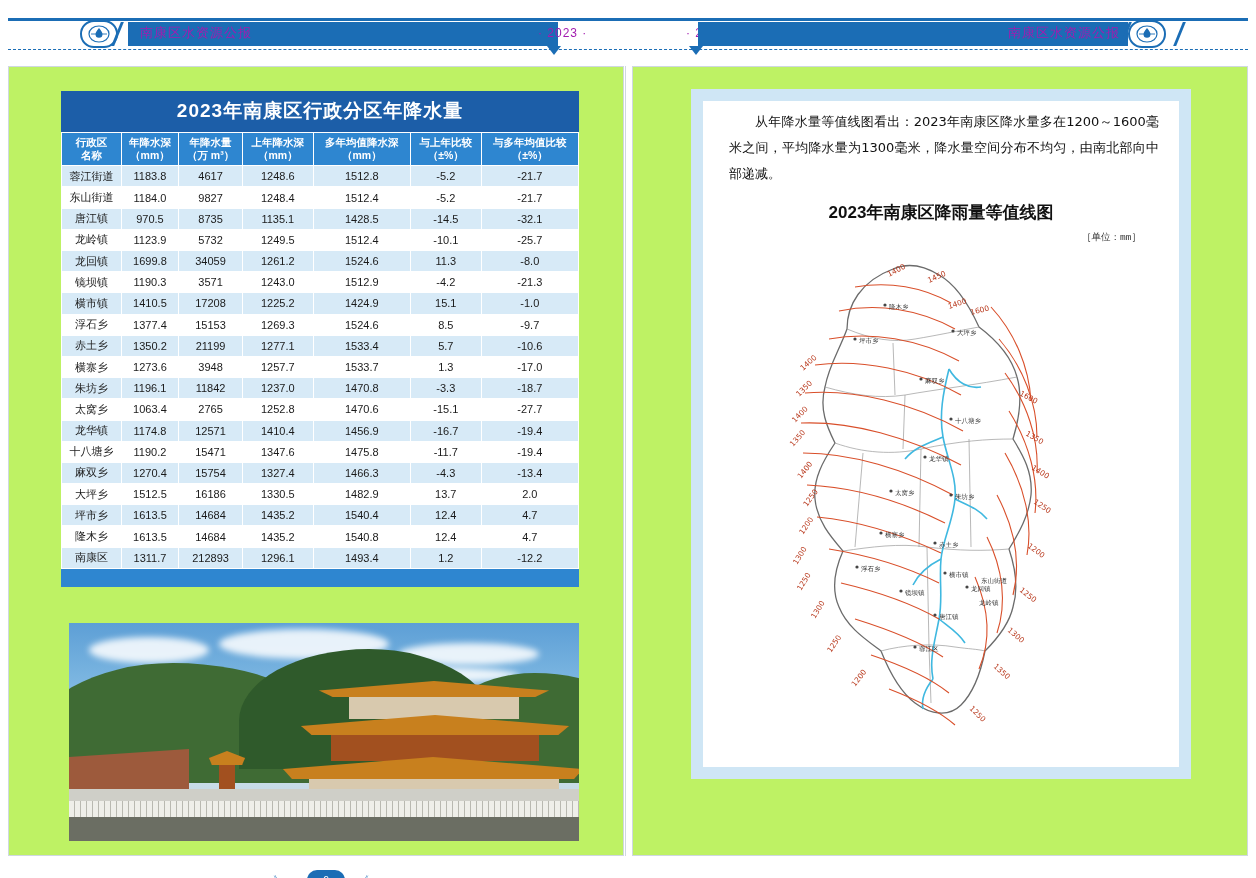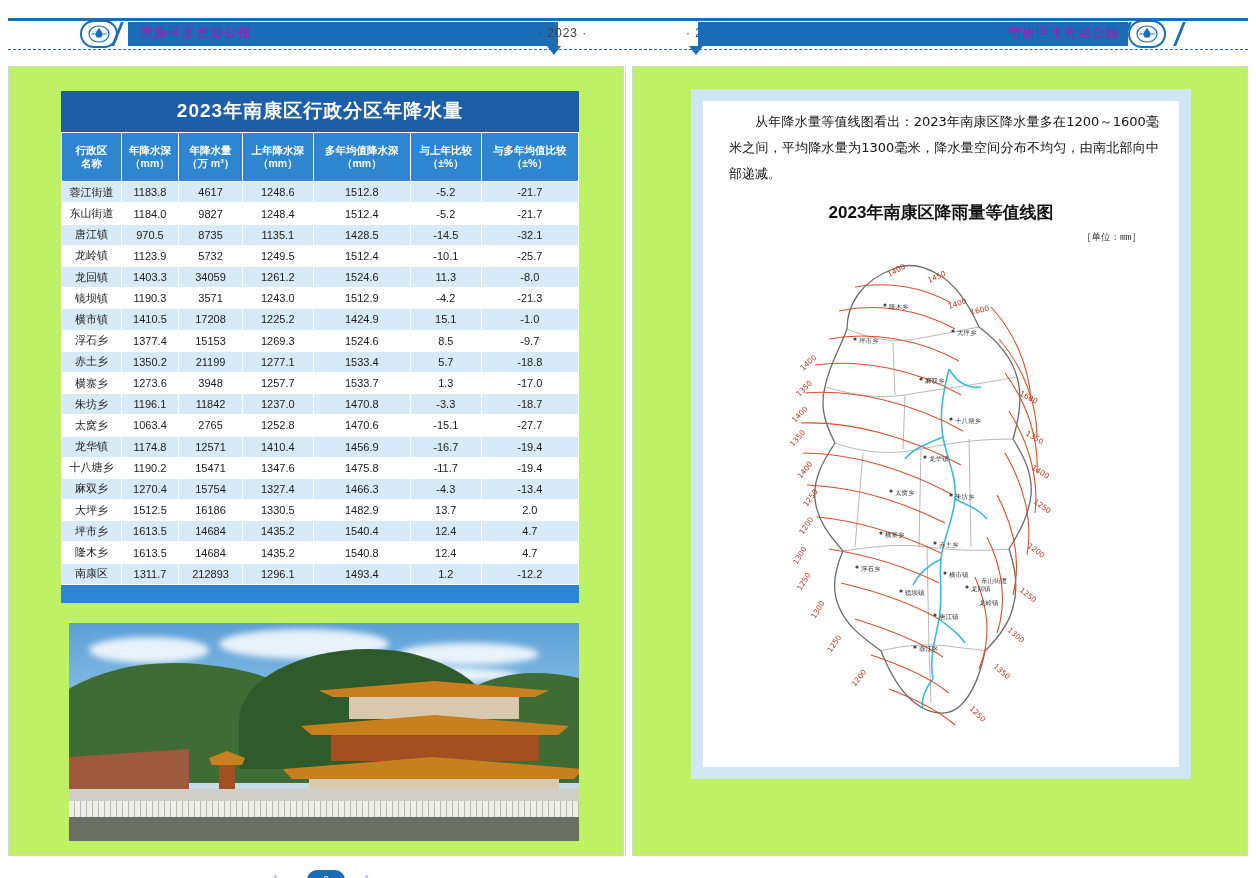--- a/index.html
+++ b/index.html
@@ -27,21 +27,21 @@
   }
   .hdr-band.left { left:128px; width:430px; }
   .hdr-band.right { left:698px; width:430px; }
   .hdr-title {
     position:absolute; top:6px; color:#a21caf; font-size:13px; letter-spacing:1px;
     font-family:Liberation Mono, monospace;
   }
   .hdr-title.left { left:140px; }
   .hdr-title.right { left:1008px; }
   .hdr-year {
-    position:absolute; top:8px; font-size:12px; color:#404040; letter-spacing:1px;
+    position:absolute; top:8px; font-size:12px; color:#a21caf; letter-spacing:1px;
   }
   .hdr-year.left { left:538px; }
   .hdr-year.right { left:686px; }
   .hdr-slash {
     position:absolute; top:4px; width:0; height:24px;
     border-left:3px solid #1b6db5; transform:skewX(-22deg);
   }
   .logo-badge {
     position:absolute; top:2px; width:38px; height:28px;
     border:2px solid #1b6db5; border-radius:14px/14px;
@@ -72,21 +72,21 @@
 
   
   .tbl-wrap { position:absolute; left:52px; top:24px; width:518px; }
   .tbl-title {
     background:#1c5ea8; color:#fff; text-align:center;
     font-size:19px; font-weight:bold; padding:7px 0 8px; letter-spacing:1px;
   }
   table { width:100%; border-collapse:collapse; }
   thead th {
     background:#2e86d0; color:#fff; font-size:10.5px; font-weight:bold;
-    padding:11px 1px; line-height:1.25; border:1px solid #fff;
+    padding:3px 1px; line-height:1.25; border:1px solid #fff;
     text-align:center; white-space:nowrap;
   }
   tbody td {
     font-size:11px; color:#1a1a1a; text-align:center;
     padding:2.6px 1px; border:1px solid #ffffff; white-space:nowrap;
   }
   tbody tr:nth-child(odd) td { background:#d7eaf7; }
   tbody tr:nth-child(even) td { background:#ffffff; }
   tbody tr.total td { background:#d7eaf7; }
   .tbl-foot { height:18px; background:#2e86d0; }
@@ -240,21 +240,21 @@
             <td>龙岭镇</td>
             <td>1123.9</td>
             <td>5732</td>
             <td>1249.5</td>
             <td>1512.4</td>
             <td>-10.1</td>
             <td>-25.7</td>
           </tr>
           <tr>
             <td>龙回镇</td>
-            <td>1403.3</td>
+            <td>1699.8</td>
             <td>34059</td>
             <td>1261.2</td>
             <td>1524.6</td>
             <td>11.3</td>
             <td>-8.0</td>
           </tr>
           <tr>
             <td>镜坝镇</td>
             <td>1190.3</td>
             <td>3571</td>
@@ -281,21 +281,21 @@
             <td>8.5</td>
             <td>-9.7</td>
           </tr>
           <tr>
             <td>赤土乡</td>
             <td>1350.2</td>
             <td>21199</td>
             <td>1277.1</td>
             <td>1533.4</td>
             <td>5.7</td>
-            <td>-18.8</td>
+            <td>-10.6</td>
           </tr>
           <tr>
             <td>横寨乡</td>
             <td>1273.6</td>
             <td>3948</td>
             <td>1257.7</td>
             <td>1533.7</td>
             <td>1.3</td>
             <td>-17.0</td>
           </tr>

